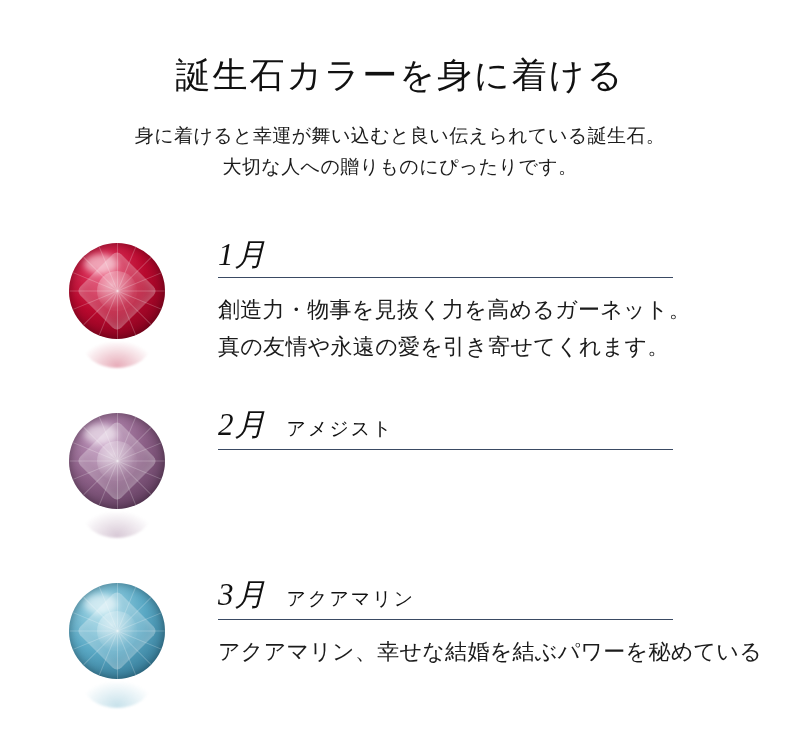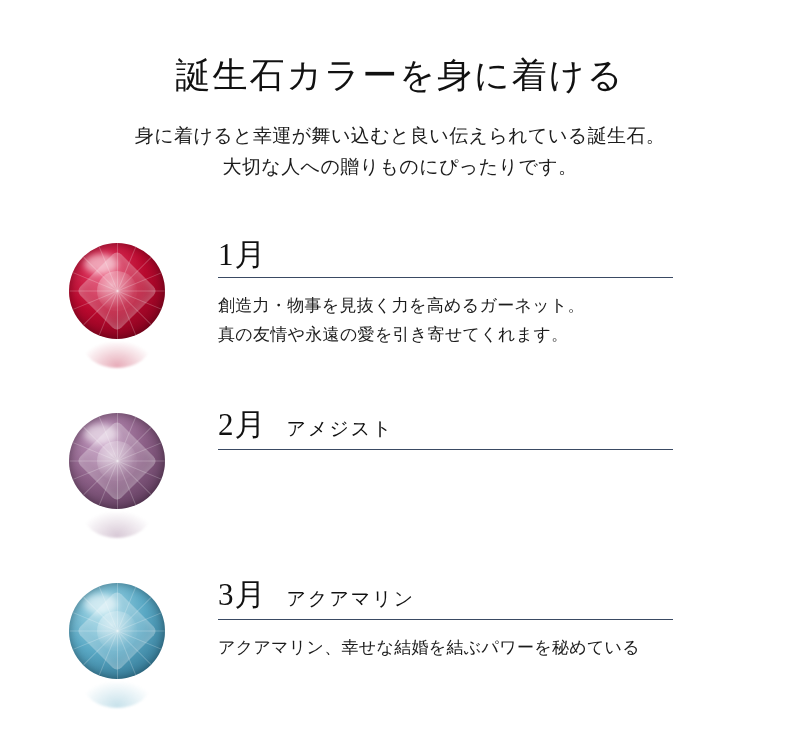--- a/index.html
+++ b/index.html
@@ -145,35 +145,36 @@
   .stone-head {
     display: flex;
     align-items: baseline;
     padding-bottom: 7px;
   }
   .month {
     font-size: 31px;
     letter-spacing: 1px;
     line-height: 1;
     color: #111111;
+    font-style: italic;
   }
   .stone-name {
     font-size: 19px;
     margin-left: 20px;
     letter-spacing: 2px;
     color: #111111;
   }
   .rule {
     height: 1px;
     background: #3a4a63;
     width: 455px;
     margin-bottom: 13px;
   }
   .desc {
-    font-size: 17px;
+    font-size: 22px;
     line-height: 1.72;
     color: #1b1b1b;
     letter-spacing: 0.3px;
   }
   .desc div {
     white-space: nowrap;
   }
 </style>
 </head>
 <body>

